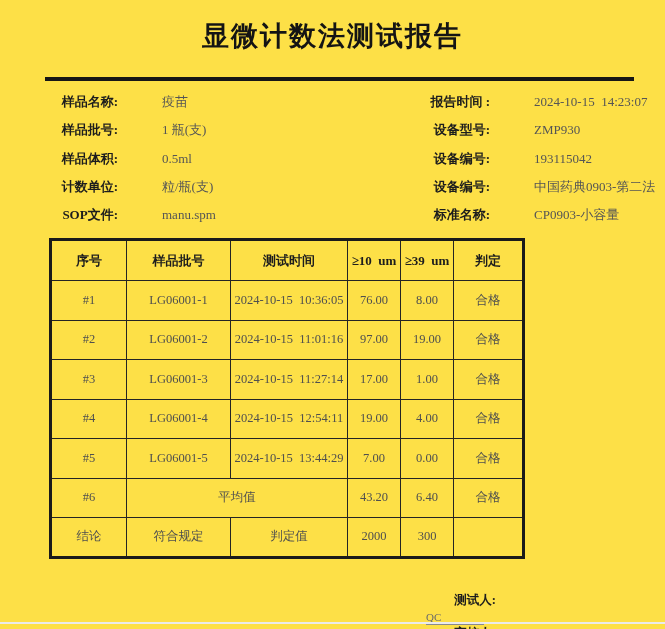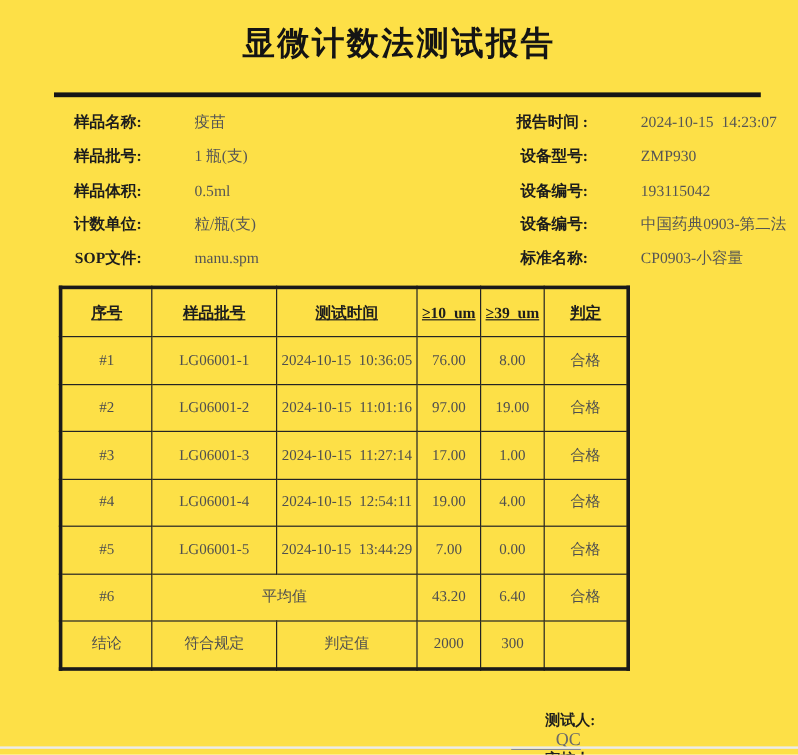--- a/index.html
+++ b/index.html
@@ -27,33 +27,33 @@
     position:absolute; left:49px; top:238px; width:473px;
     border-collapse:collapse; table-layout:fixed;
     border:3px solid #1a1a1a;
   }
   table.results th, table.results td {
     border:1.5px solid #242424; text-align:center; vertical-align:middle;
     white-space:pre; overflow:hidden; padding:0;
   }
   table.results thead tr { height:41px; }
   table.results tbody tr { height:39.5px; }
-  table.results th { font-size:13px; font-weight:bold; color:#1d1d1d;text-decoration:underline; }
+  table.results th { font-size:13px; font-weight:bold; color:#1d1d1d; }
   table.results td { font-size:12.5px; color:#4f4f4f; font-weight:normal; }
   td.bold-cell { font-weight:bold; color:#1d1d1d; font-size:13px; }
   td.merged-avg { padding-left:104px; font-weight:bold; color:#1d1d1d; font-size:13px;margin-left:24px; }
 
   .signatures {
     position:absolute; left:405px; top:592px;
     display:flex; align-items:flex-end; font-size:12.5px;flex-direction:column;
   }
   .sig-label { font-weight:bold; color:#1d1d1d; white-space:pre; padding-bottom:1px; }
   .sig-line {
     display:inline-block; border-bottom:1px solid #8a8a8a;
-    text-align:right; color:#6a6a6a; font-size:15px; line-height:14px; height:14px;
+    text-align:left; color:#6a6a6a; font-size:11px; line-height:14px; height:14px;
   }
   .sig-line-tester { width:58px; margin:0 12px 0 3px; }
   .sig-line-reviewer { width:86px; margin-left:5px; }
 
   .bottom-edge { position:absolute; left:0; top:622px; width:665px; height:2px; background:#ebebeb; }
 </style>
 </head>
 <body>
 
 <div class="page">

